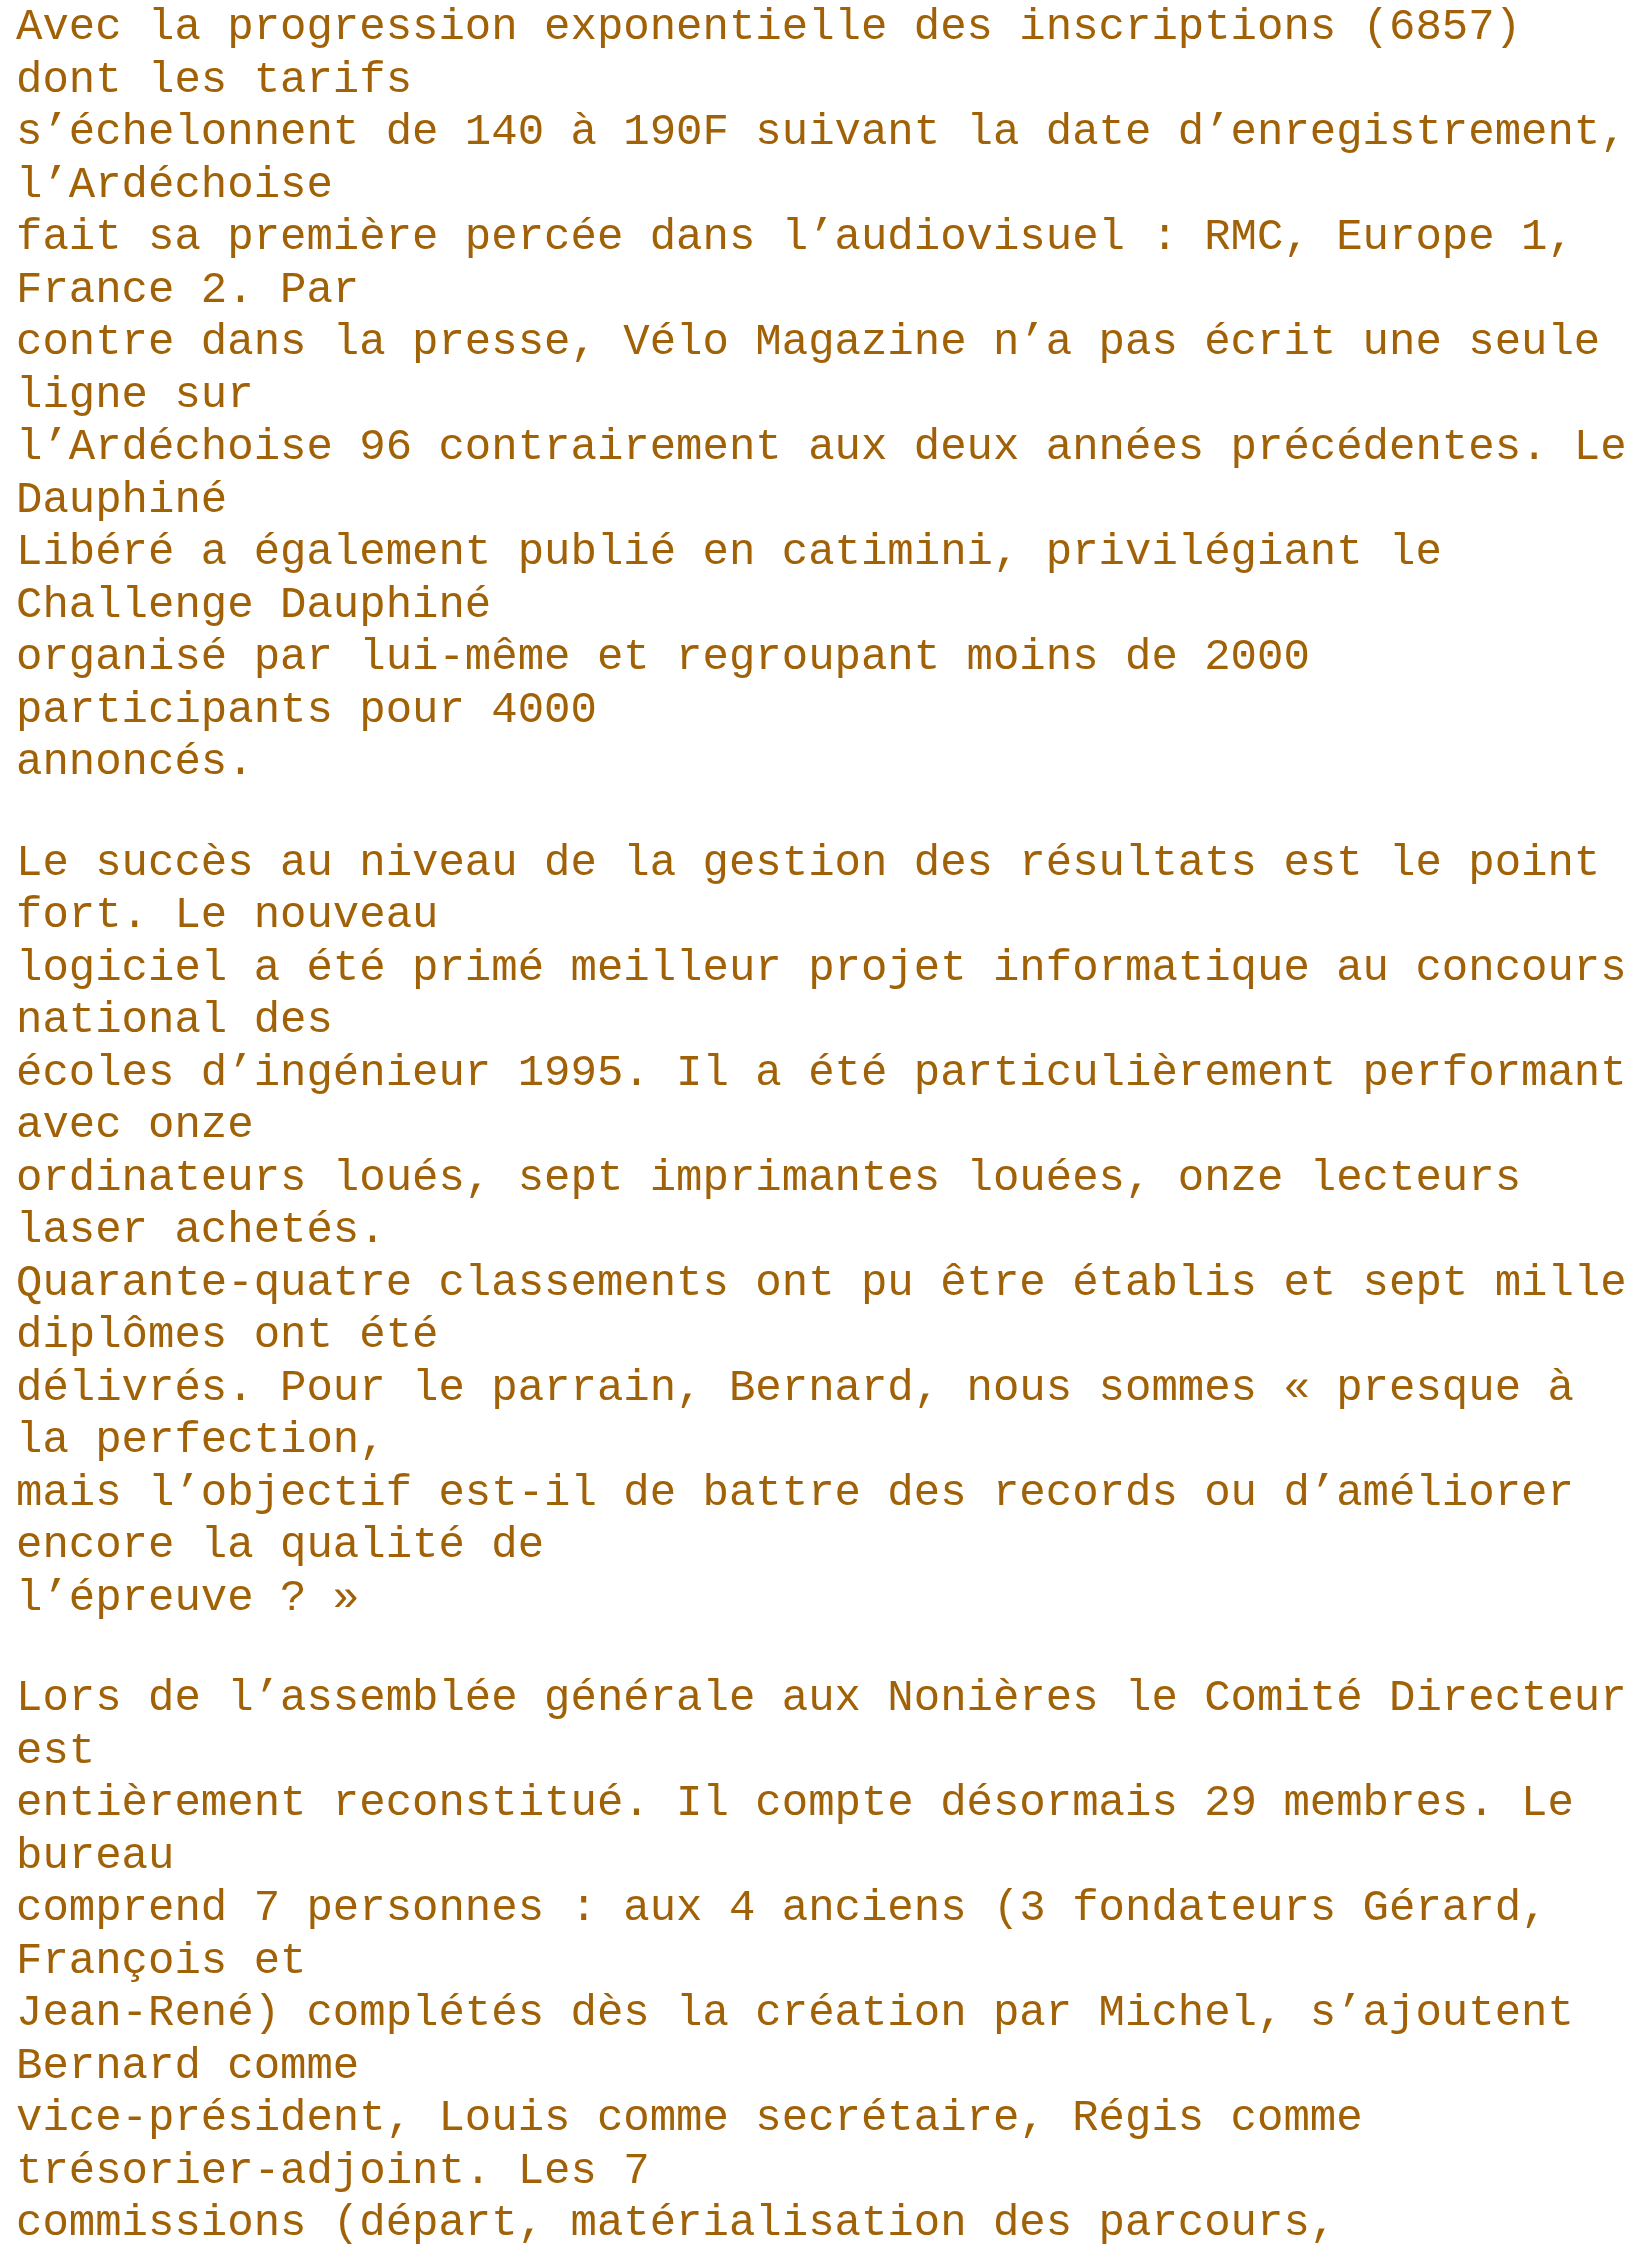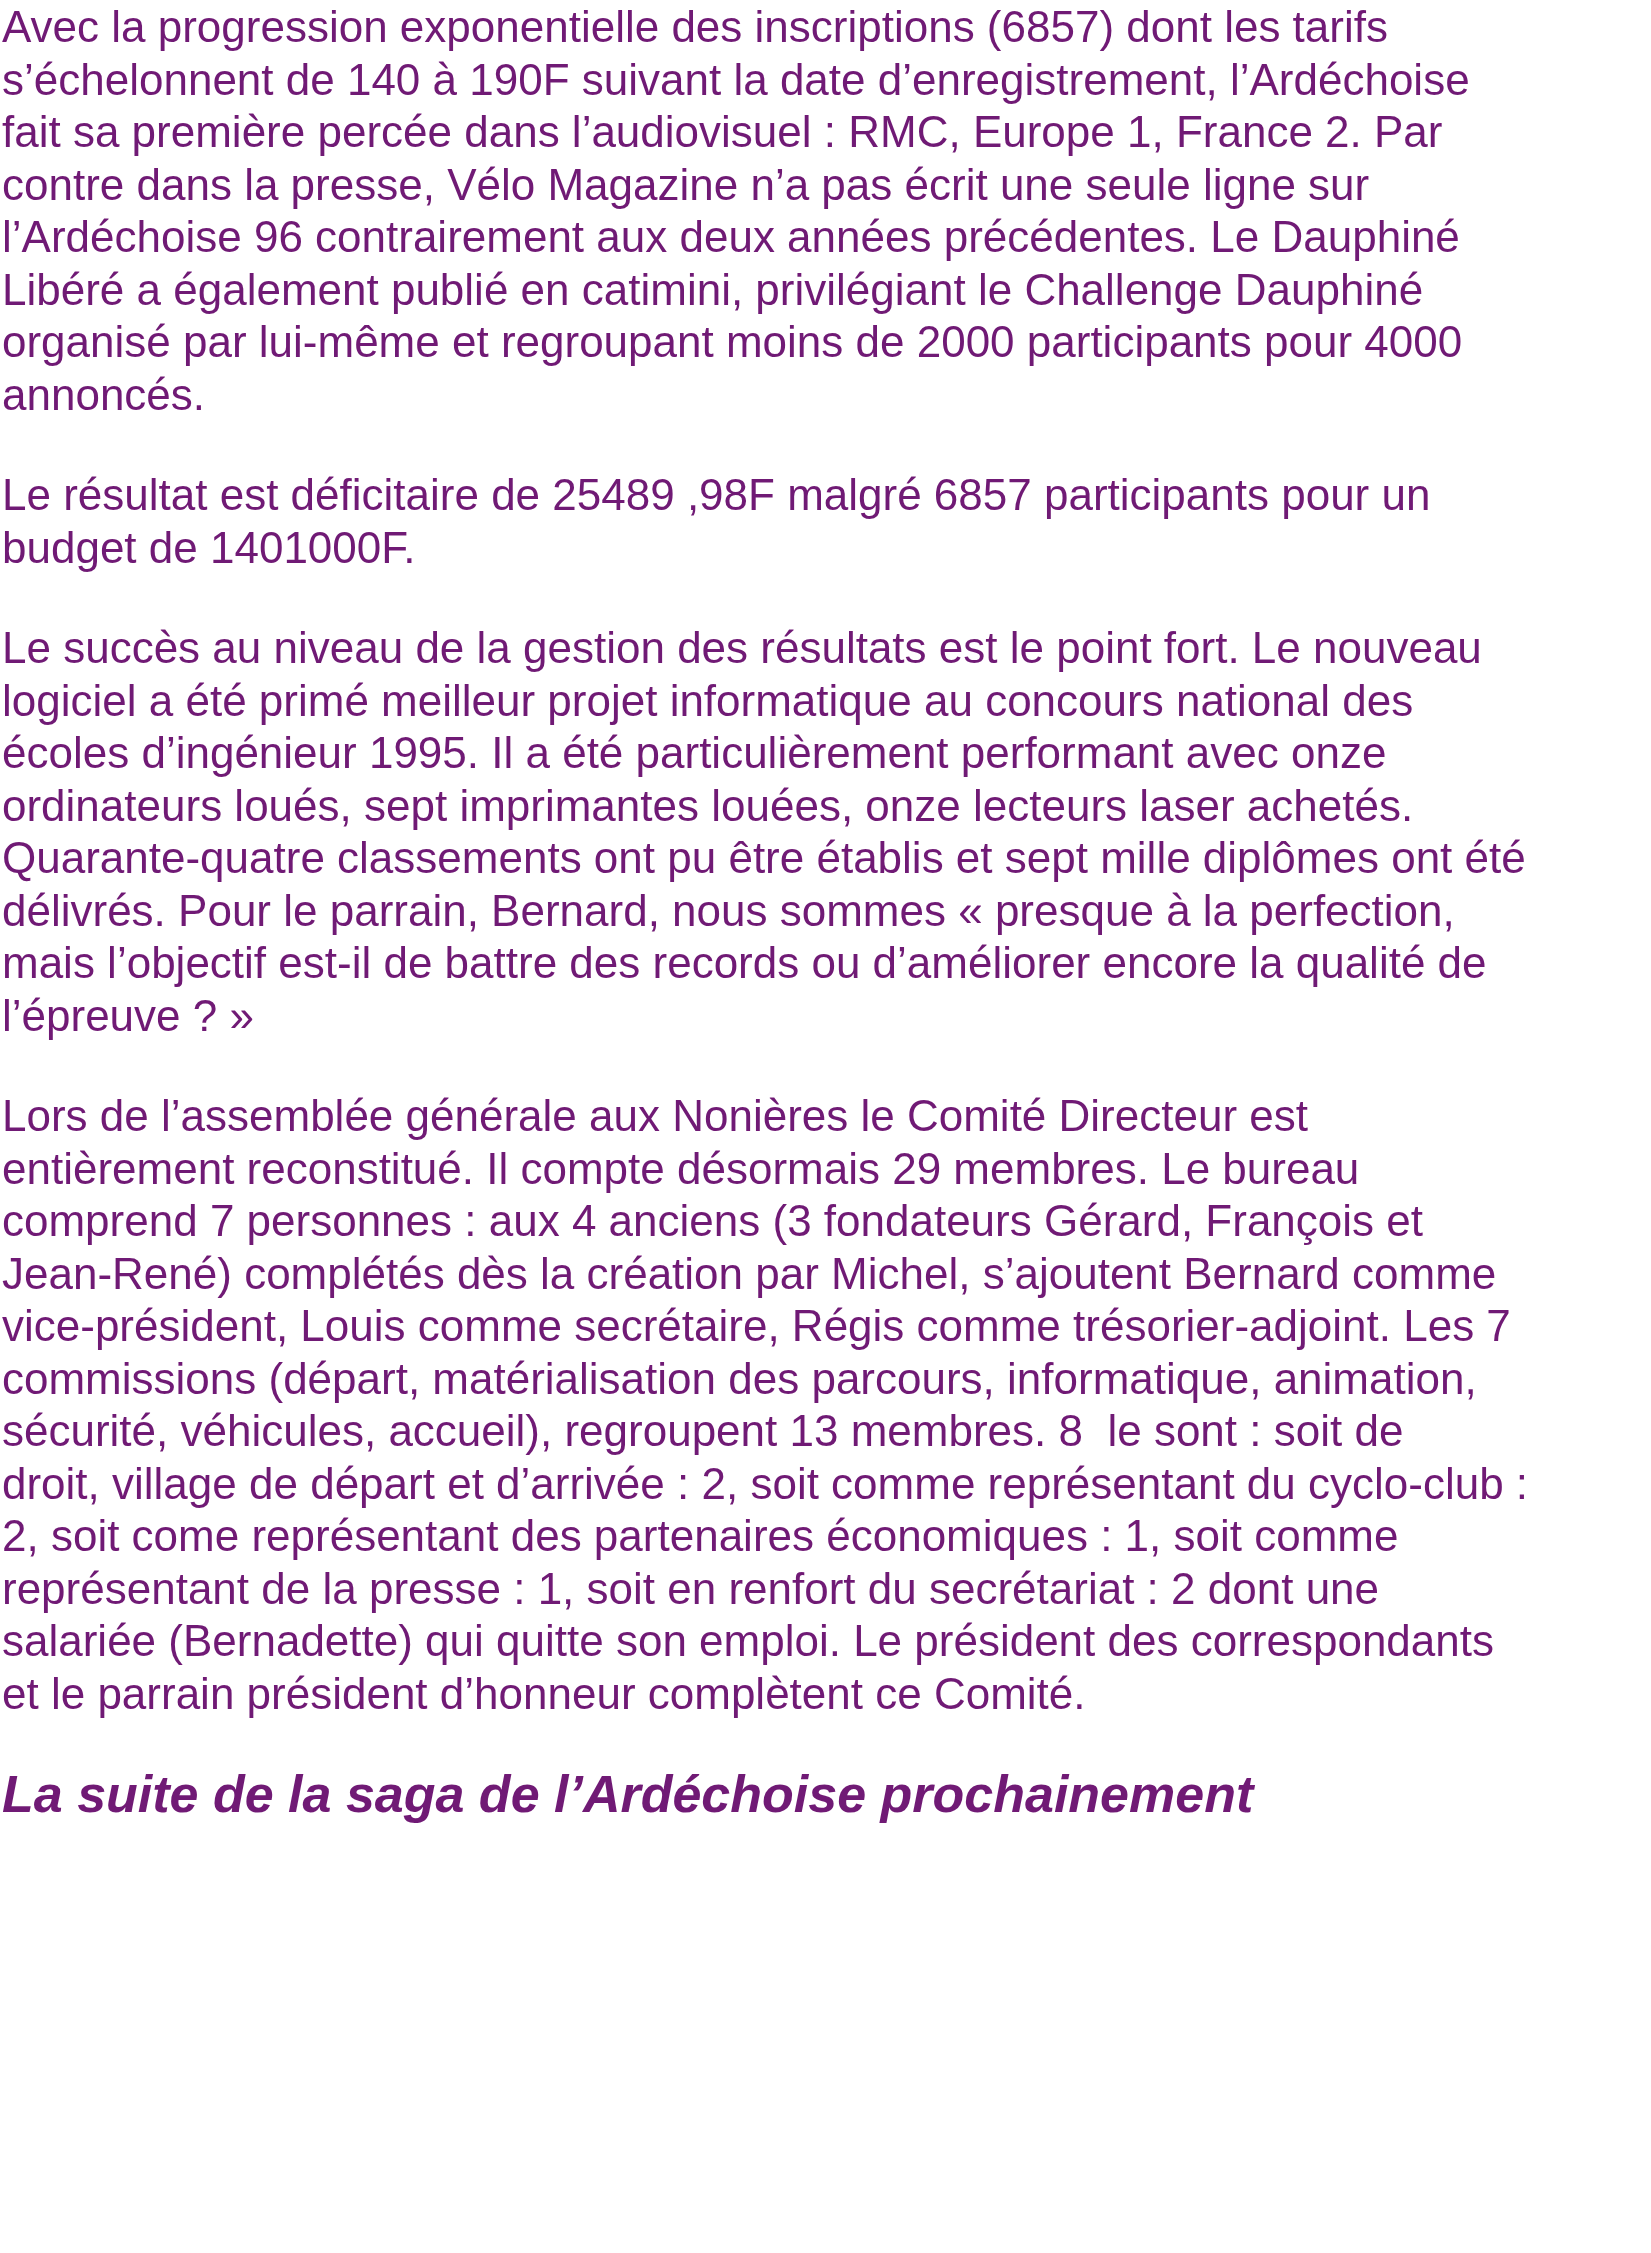--- a/index.html
+++ b/index.html
@@ -5,24 +5,24 @@
   html, body {
     margin: 0;
     padding: 0;
     background: #ffffff;
   }
   .page {
     position: relative;
     width: 1651px;
     height: 2253px;
     box-sizing: border-box;
-    padding: 1px 20px 0 2px;
+    padding: 1px 20px 0 16px;
     background: #ffffff;
-    color: #701a75;
-    font-family: Liberation Sans, sans-serif;
+    color: #a16207;
+    font-family: Liberation Mono, monospace;
     font-size: 44px;
     line-height: 52.5px;
     overflow: hidden;
   }
   .para {
     margin: 0 0 48px 0;
     white-space: pre-wrap; 
   }
   .signature {
     margin: 148px 0 0 0;
@@ -42,22 +42,20 @@
 <div class="page">
   <p class="para">Avec la progression exponentielle des inscriptions (6857) dont les tarifs
 s’échelonnent de 140 à 190F suivant la date d’enregistrement, l’Ardéchoise
 fait sa première percée dans l’audiovisuel : RMC, Europe 1, France 2. Par
 contre dans la presse, Vélo Magazine n’a pas écrit une seule ligne sur
 l’Ardéchoise 96 contrairement aux deux années précédentes. Le Dauphiné
 Libéré a également publié en catimini, privilégiant le Challenge Dauphiné
 organisé par lui-même et regroupant moins de 2000 participants pour 4000
 annoncés.</p>
 
-  <p class="para">Le résultat est déficitaire de 25489 ,98F malgré 6857 participants pour un
-budget de 1401000F.</p>
 
   <p class="para">Le succès au niveau de la gestion des résultats est le point fort. Le nouveau
 logiciel a été primé meilleur projet informatique au concours national des
 écoles d’ingénieur 1995. Il a été particulièrement performant avec onze
 ordinateurs loués, sept imprimantes louées, onze lecteurs laser achetés.
 Quarante-quatre classements ont pu être établis et sept mille diplômes ont été
 délivrés. Pour le parrain, Bernard, nous sommes « presque à la perfection,
 mais l’objectif est-il de battre des records ou d’améliorer encore la qualité de
 l’épreuve ? »</p>
 

